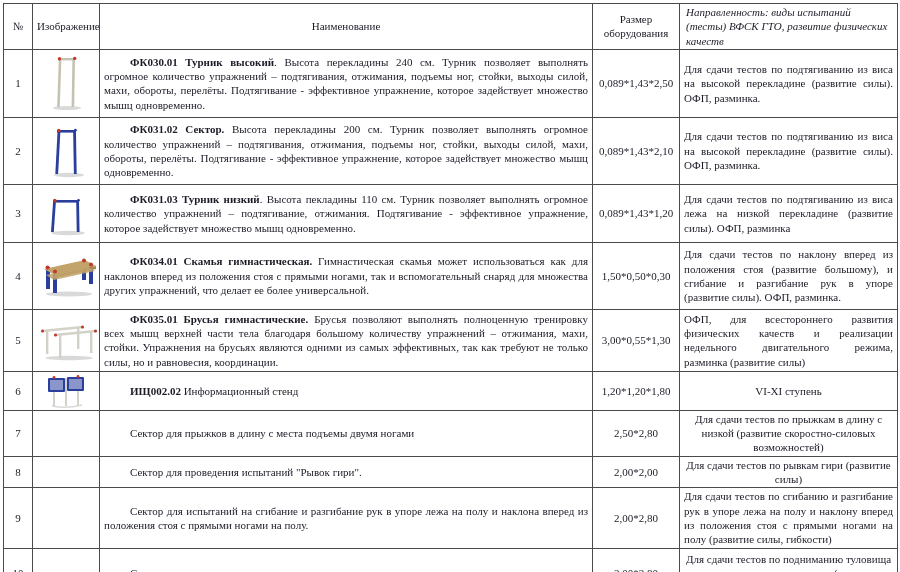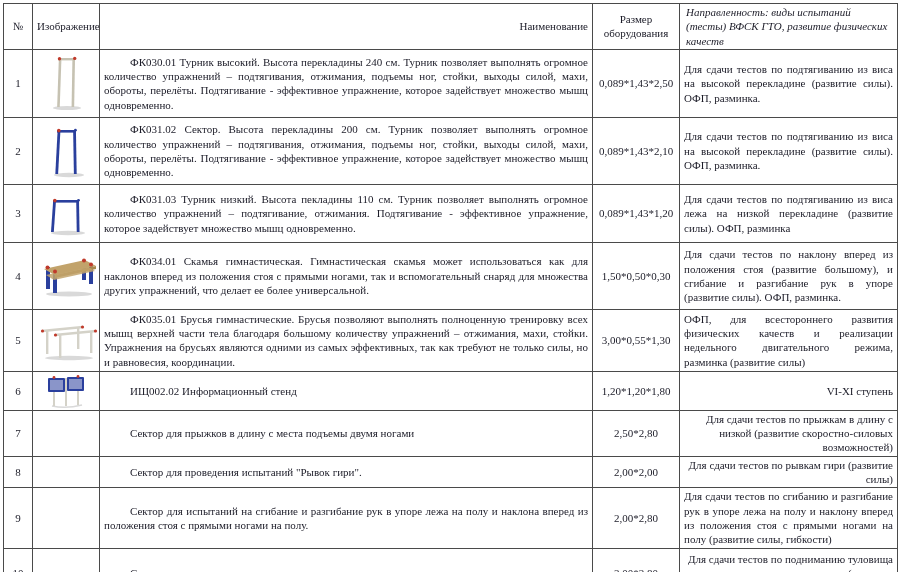--- a/index.html
+++ b/index.html
@@ -17,29 +17,29 @@
     border-collapse:collapse;table-layout:fixed;width:894px;
   }
   table.equip td,table.equip th{
     border:1px solid var(--border);
     vertical-align:middle;
     font-size:11px;line-height:1.3;
     padding:1px 4px;
     overflow:hidden;
   }
   th{font-weight:normal;text-align:center;padding:1px 3px;line-height:1.18;}
-  th.h-name{text-align:right;padding-left:8px;}
+  th.h-name{text-align:center;padding-left:8px;}
   td.c-num{text-align:center;}
   td.c-img{text-align:center;padding:1px;}
   td.c-name{text-align:justify;padding:2px 7px;}
   td.c-name .para{text-indent:26px;margin:0;}
   td.c-size{text-align:center;font-size:10.8px;padding:1px 2px;}
-  td.c-dir{text-align:right;font-size:10.8px;line-height:1.28;padding:2px 5px;vertical-align:middle;}
+  td.c-dir{text-align:center;font-size:10.8px;line-height:1.28;padding:2px 5px;vertical-align:middle;}
   td.c-dir.jst{text-align:justify;margin-left:28px;}
-  .bold{font-weight:normal;}
+  .bold{font-weight:bold;}
   svg.eq{display:block;margin:0 auto;}
 </style>
 </head>
 <body>
 
 <div class="page">
 <table class="equip">
   <colgroup>
     <col style="width:29px">
         <col style="width:67px">

